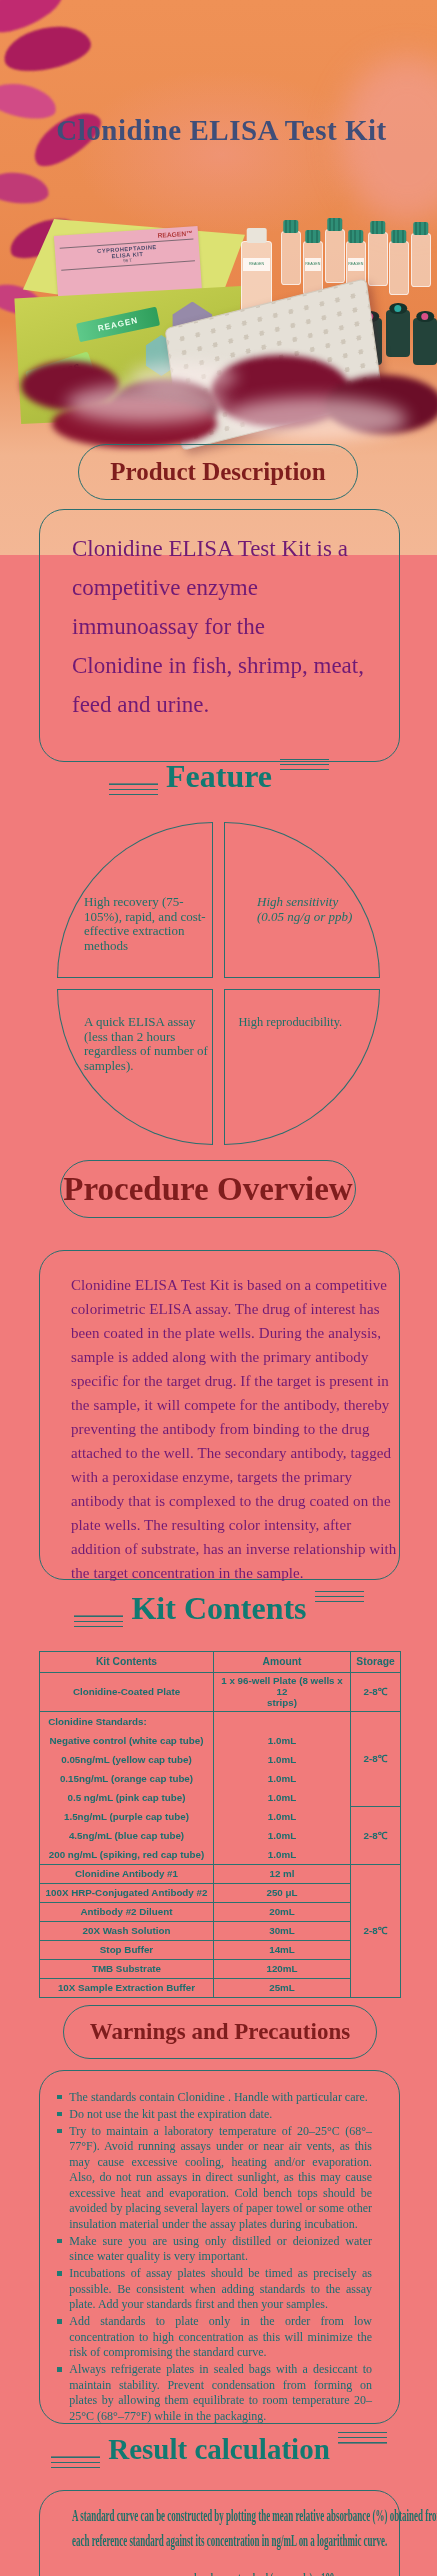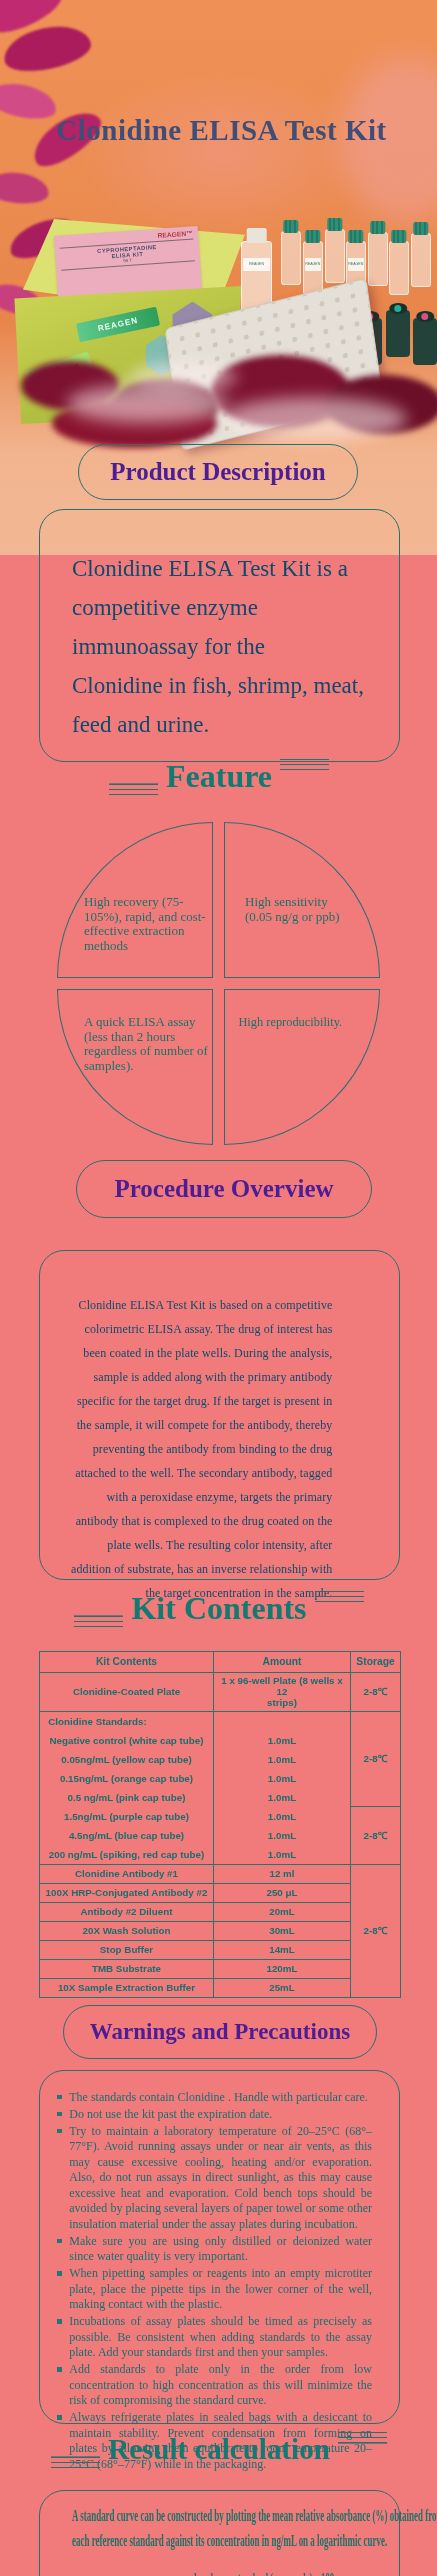--- a/index.html
+++ b/index.html
@@ -45,28 +45,28 @@
         background:#16322b;display:flex;align-items:center;justify-content:center;}
   .bottle .dot{width:7.2px;height:7.2px;border-radius:50%;}
   .plate{position:absolute;left:170px;top:303px;width:206px;height:121px;transform:rotate(-14deg) skewX(-6deg);
         background:#e5e0d7;border:1.5px solid #d2cabd;border-radius:6.2px;box-shadow:4.1px 5.2px 9.3px rgba(90,20,40,.35);
         background-image:radial-gradient(circle 4.1px,#cfc7ba 60%,transparent 65%);
         background-size:16px 14px;background-position:7.2px 6.2px;}
   .mound{position:absolute;border-radius:50%;filter:blur(3.1px);}
   .mist{position:absolute;border-radius:50%;filter:blur(8.2px);background:rgba(255,240,238,.55);}
   
   .pill{position:absolute;border:1.8px solid #2a6f6f;border-radius:36px;display:flex;align-items:center;
-        justify-content:center;font-weight:bold;color:#4c1d95;}
+        justify-content:center;font-weight:bold;color:#7f1d1d;}
   .rbox{position:absolute;left:39px;width:361px;border:1.8px solid #2a6f6f;border-radius:25px;box-sizing:border-box;}
   .heading{position:absolute;left:0;width:438px;display:flex;align-items:center;justify-content:center;gap:8.2px;
         font-size:32px;font-weight:bold;color:#117a72;}
   .orn{width:49px;height:12px;background:repeating-linear-gradient(to bottom,#2a6f6f 0 1.5px,transparent 1.5px 5.2px);}
   .orn.dn{transform:translateY(12.4px);}
   .orn.up{transform:translateY(-12.4px);}
-  .teal-text{color:#0c4a6e;margin-top:20px;}
+  .teal-text{color:#701a75;}
   
   .quad{position:absolute;width:156px;height:156px;border:1.5px solid #2a6f6f;box-sizing:border-box;}
   .qtext{position:absolute;font-size:13px;line-height:14.7px;color:#1d7168;}
   
   table.kit{position:absolute;left:39px;top:1651px;width:361px;border-collapse:collapse;table-layout:fixed;
         font-family:"Liberation Sans",sans-serif;color:#1b6e6e;}
   table.kit td,table.kit th{border:1px solid #2a7270;text-align:center;vertical-align:middle;
         font-size:9.8px;font-weight:600;padding:0 2.1px;}
   table.kit th{font-size:10.3px;font-weight:bold;}
   td.nob{border-bottom:none!important;}
@@ -201,33 +201,33 @@
 <div class="heading" style="top:758px;">
   <div class="orn dn"></div>
   <span>Feature</span>
   <div class="orn up"></div>
 </div>
 
 <div class="quad" style="left:57px;top:822px;border-radius:100% 0 0 0;">
   <div class="qtext" style="left:26px;top:72px;width:130px;">High recovery (75-105%), rapid, and cost-effective extraction methods</div>
 </div>
 <div class="quad" style="left:224px;top:822px;border-radius:0 100% 0 0;">
-  <div class="qtext" style="left:20px;top:72px;width:111px;">High sensitivity (0.05 ng/g or ppb)</div>
+  <div class="qtext" style="left:32px;top:72px;width:111px;font-style:italic;">High sensitivity (0.05 ng/g or ppb)</div>
 </div>
 <div class="quad" style="left:57px;top:989px;border-radius:0 0 0 100%;">
   <div class="qtext" style="left:26px;top:25px;width:138px;">A quick ELISA assay (less than 2 hours regardless of number of samples).</div>
 </div>
 <div class="quad" style="left:224px;top:989px;border-radius:0 0 100% 0;">
   <div class="qtext" style="left:13.4px;top:25px;width:131px;font-size:12.4px;">High reproducibility.</div>
 </div>
 
-<div class="pill" style="left:76px;top:1160px;width:294px;height:56px;font-size:25px;">Procedure Overview</div>
+<div class="pill" style="left:60px;top:1160px;width:294px;height:56px;font-size:33px;">Procedure Overview</div>
 
 <div class="rbox" style="top:1250px;height:330px;">
-  <div class="abs teal-text" style="left:31px;top:21.6px;font-size:12px;line-height:24px;letter-spacing:0.1px;text-align:right;">
+  <div class="abs teal-text" style="left:31px;top:21.6px;font-size:15px;line-height:24px;letter-spacing:0.1px;">
     <div>Clonidine ELISA Test Kit is based on a competitive</div>
     <div>colorimetric ELISA assay. The drug of interest has</div>
     <div>been coated in the plate wells. During the analysis,</div>
     <div>sample is added along with the primary antibody</div>
     <div>specific for the target drug. If the target is present in</div>
     <div>the sample, it will compete for the antibody, thereby</div>
     <div>preventing the antibody from binding to the drug</div>
     <div>attached to the well. The secondary antibody, tagged</div>
     <div>with a peroxidase enzyme, targets the primary</div>
     <div>antibody that is complexed to the drug coated on the</div>
@@ -340,24 +340,20 @@
     <div class="witem">
         <div class="wsq"></div>
         <div class="wtxt">Try to maintain a laboratory temperature of 20–25°C (68°–77°F). Avoid running assays under or near air vents, as this may cause excessive cooling, heating and/or evaporation. Also, do not run assays in direct sunlight, as this may cause excessive heat and evaporation. Cold bench tops should be avoided by placing several layers of paper towel or some other insulation material under the assay plates during incubation.</div>
       </div>
     <div class="witem">
         <div class="wsq"></div>
         <div class="wtxt">Make sure you are using only distilled or deionized water since water quality is very important.</div>
       </div>
     <div class="witem">
         <div class="wsq"></div>
-        <div class="wtxt">When pipetting samples or reagents into an empty microtiter plate, place the pipette tips in the lower corner of the well, making contact with the plastic.</div>
-      </div>
-    <div class="witem">
-        <div class="wsq"></div>
         <div class="wtxt">Incubations of assay plates should be timed as precisely as possible. Be consistent when adding standards to the assay plate. Add your standards first and then your samples.</div>
       </div>
     <div class="witem">
         <div class="wsq"></div>
         <div class="wtxt">Add standards to plate only in the order from low concentration to high concentration as this will minimize the risk of compromising the standard curve.</div>
       </div>
     <div class="witem">
         <div class="wsq"></div>
         <div class="wtxt">Always refrigerate plates in sealed bags with a desiccant to maintain stability. Prevent condensation from forming on plates by allowing them equilibrate to room temperature  20–25°C (68°–77°F) while in the packaging.</div>
       </div>

